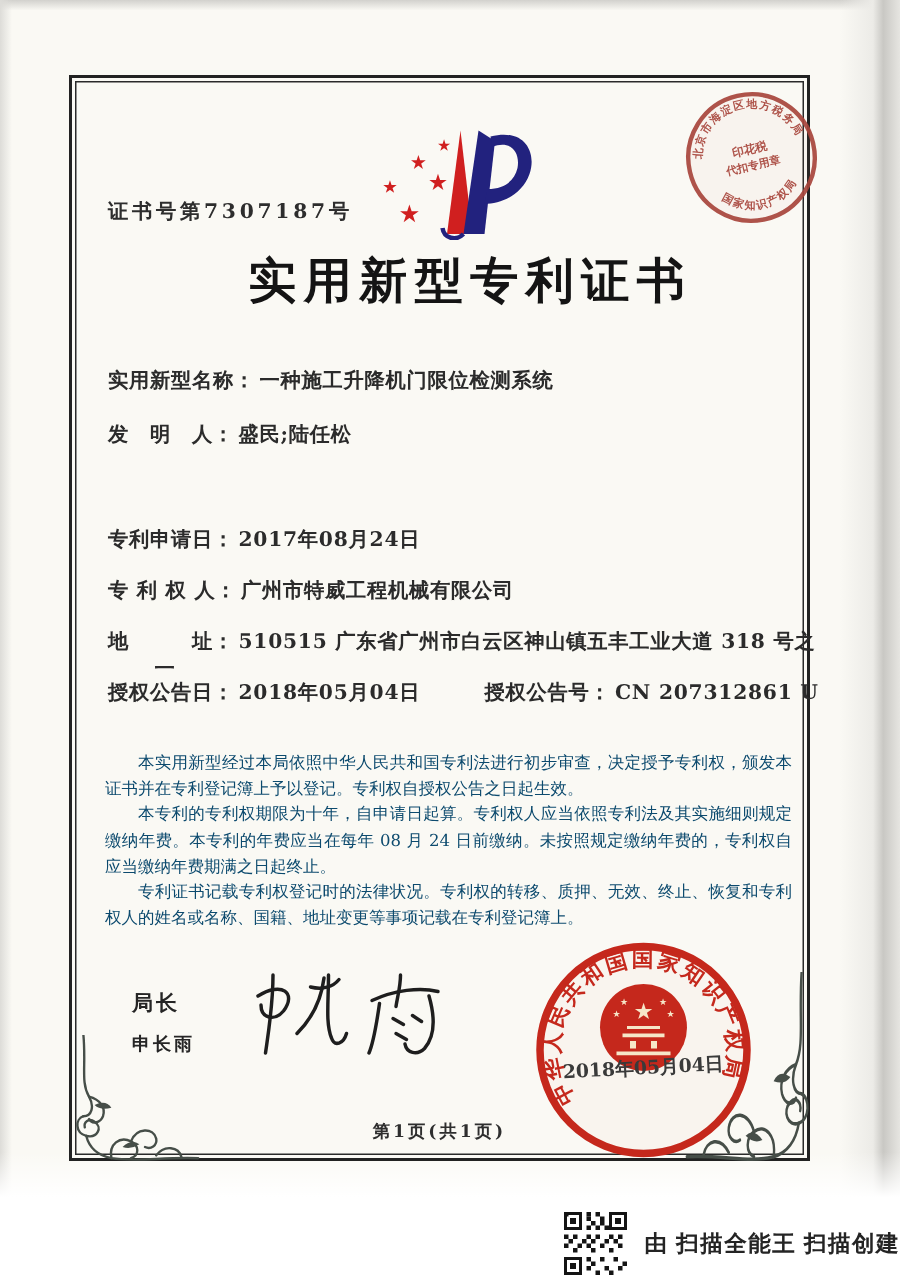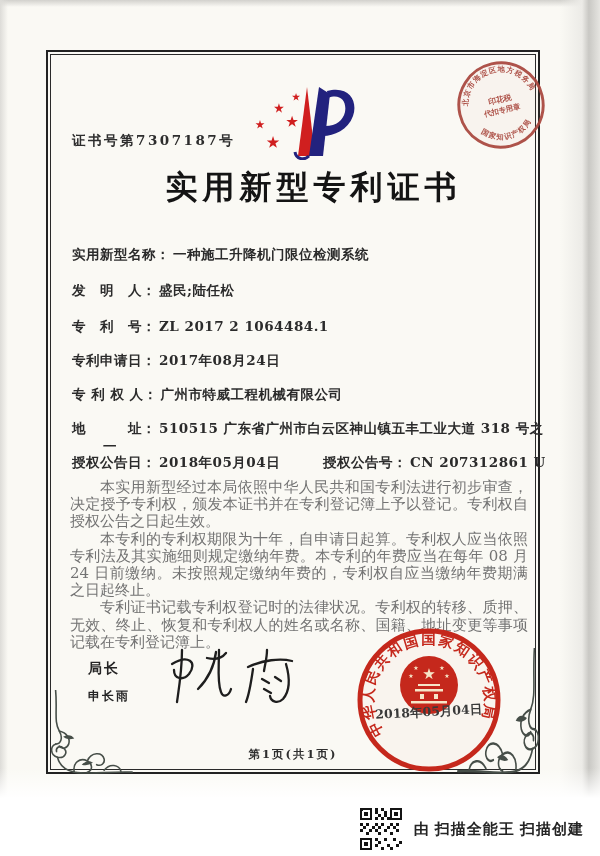--- a/index.html
+++ b/index.html
@@ -31,38 +31,38 @@
     transform:rotate(-13deg); opacity:.92; }
 
   .frow { position:absolute; left:72px; width:458px; display:flex;
     font-size:13.5px; font-weight:bold; color:#2b2b2b; letter-spacing:.5px; line-height:20px; }
   .flabel { white-space:nowrap; margin-right:3px; }
   .fvalue { flex:1; }
   .addr-wrap { position:absolute; left:103px; top:438px; font-size:13.5px; font-weight:bold;
     color:#2b2b2b; line-height:16px; }
   .grant-right { position:absolute; left:251px; top:0; display:flex; white-space:nowrap; }
 
-  .paras { position:absolute; left:70px; top:479px; width:458px; font-size:15px;
-    line-height:17.2px; text-align:justify; color:#737373; }
+  .paras { position:absolute; left:70px; top:500px; width:458px; font-size:11px;
+    line-height:17.2px; text-align:justify; color:#0c4a6e; }
   .paras p { margin:0; text-indent:2em; }
 
   .signer-title { position:absolute; left:88px; top:660px; font-size:14px; font-weight:bold; color:#252525; letter-spacing:2px;}
   .signer-name  { position:absolute; left:88px; top:688px; font-size:12px; font-weight:bold; color:#252525; letter-spacing:2px;}
   .signature { position:absolute; left:162px; top:642px; width:152px; height:72px; }
 
   .seal { position:absolute; left:353px; top:624px; width:152px; height:152px; }
 
   .page-footer { position:absolute; left:46px; top:747px; width:494px; text-align:center;
     font-size:11.5px; font-weight:bold; letter-spacing:2px; color:#2e2e2e; }
 
   .ornament-bl { position:absolute; left:49px; top:690px; width:86px; height:84px; }
   .ornament-br { position:absolute; left:456px; top:648px; width:84px; height:126px; transform:scaleX(-1); }
 
   .credit { position:absolute; left:0; top:802px; width:600px; height:54px; background:#fff;
-    display:flex; align-items:center; justify-content:flex-end; padding-right:16px; gap:12px; }
+    display:flex; align-items:center; justify-content:flex-end; padding-right:0; gap:12px; }
   .credit-text { font-family:"Liberation Sans","DejaVu Sans",sans-serif; font-weight:bold;
     font-size:15px; color:#242424; letter-spacing:1px; }
 
   .qr { position:relative; width:42px; height:42px; background:#fff; }
   .qr .f { position:absolute; width:12px; height:12px; border:2px solid #141414; }
   .qr .f::after { content:""; position:absolute; left:2px; top:2px; width:4px; height:4px; background:#141414; }
   .qr .f1 { left:0; top:0; } .qr .f2 { right:0; top:0; } .qr .f3 { left:0; bottom:0; }
   .qr .m { position:absolute; left:0; top:0; width:3px; height:3px; background:#141414;
     box-shadow:15px 0 #141414,21px 0 #141414,15px 3px #141414,24px 3px #141414,18px 6px #141414,
       24px 6px #141414,15px 9px #141414,21px 9px #141414,27px 9px #141414,0 15px #141414,
@@ -124,24 +124,20 @@
   </svg>
 
   <div class="frow" style="top:244px">
     <span class="flabel">实用新型名称：</span>
     <span class="fvalue">一种施工升降机门限位检测系统</span>
   </div>
   <div class="frow" style="top:280px">
     <span class="flabel">发　明　人：</span>
     <span class="fvalue">盛民;陆任松</span>
   </div>
-  <div class="frow" style="top:316px">
-    <span class="flabel">专　利　号：</span>
-    <span class="fvalue">ZL 2017 2 1064484.1</span>
-  </div>
   <div class="frow" style="top:350px">
     <span class="flabel">专利申请日：</span>
     <span class="fvalue">2017年08月24日</span>
   </div>
   <div class="frow" style="top:384px">
     <span class="flabel">专 利 权 人：</span>
     <span class="fvalue">广州市特威工程机械有限公司</span>
   </div>
   <div class="frow" style="top:418px">
     <span class="flabel">地　　　址：</span>

